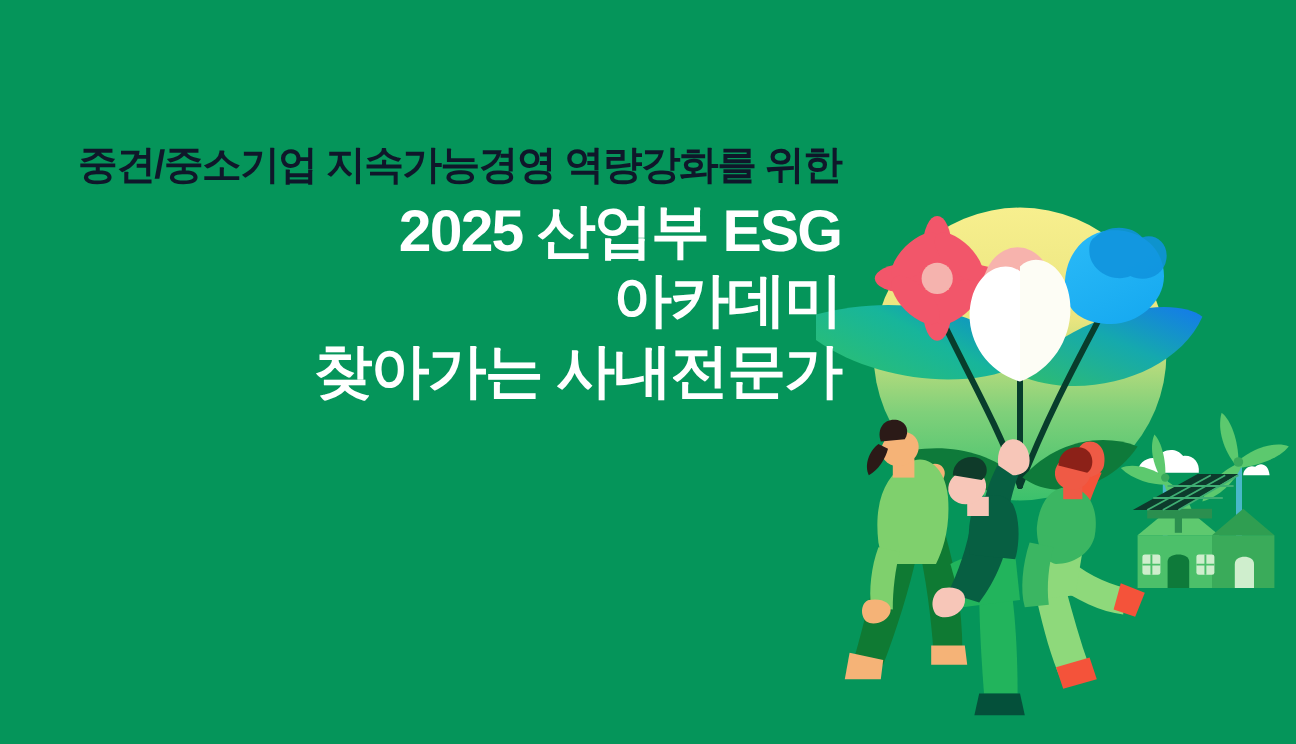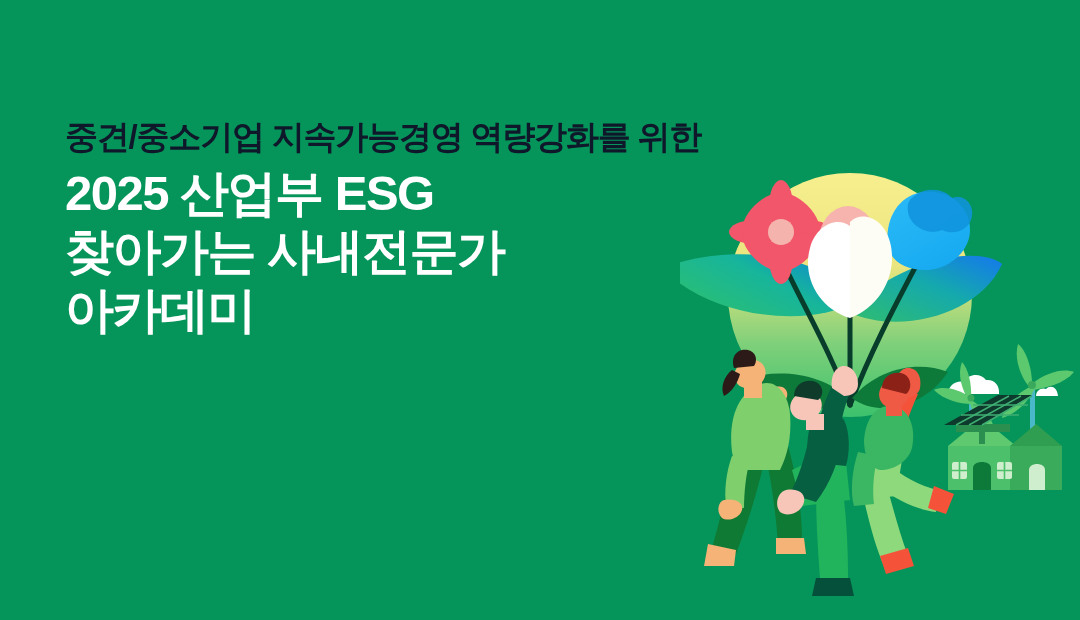--- a/index.html
+++ b/index.html
@@ -33,21 +33,21 @@
     margin: 0 0 7px 0;
   }
   #title {
     color: #ffffff;
     font-size: 49px;
     font-weight: 700;
     line-height: 1.19;
     letter-spacing: -1.5px;
     margin: 0;
   }
-  #title .tline { display: block; white-space: nowrap; }
+  #title .tline { display: block; white-space: nowrap; text-align: right; }
 
   
   #illustration {
     position: absolute;
     right: 0;
     top: 0;
     width: 400px;
     height: 620px;
     z-index: 10;
   }
@@ -55,22 +55,22 @@
 </style>
 </head>
 <body>
 
 <div id="banner">
 
   <div id="text-block">
     <p id="subtitle">중견/중소기업 지속가능경영 역량강화를 위한</p>
     <h1 id="title">
       <span class="tline">2025 산업부 ESG</span>
+      <span class="tline">아카데미</span>
       <span class="tline">찾아가는 사내전문가</span>
-      <span class="tline">아카데미</span>
     </h1>
   </div>
 
   <div id="illustration">
     <svg viewBox="0 0 400 620" xmlns="http://www.w3.org/2000/svg">
       <defs>
         <linearGradient id="gCircle" x1="0.5" y1="0" x2="0.5" y2="1">
           <stop offset="0%" stop-color="#f7ef8e"></stop>
           <stop offset="38%" stop-color="#eae57f"></stop>
           <stop offset="70%" stop-color="#7fd07a"></stop>

